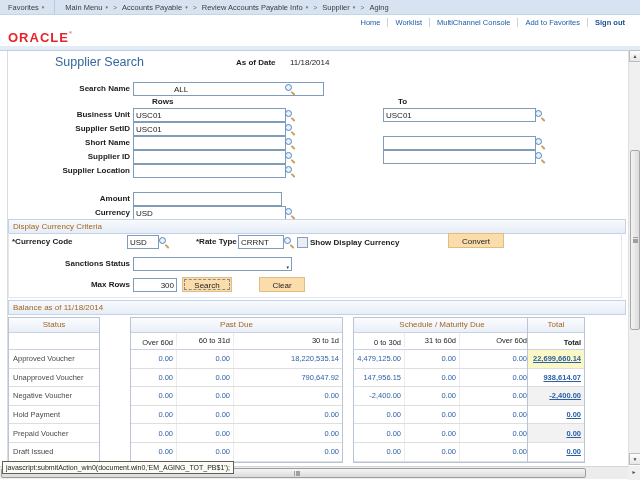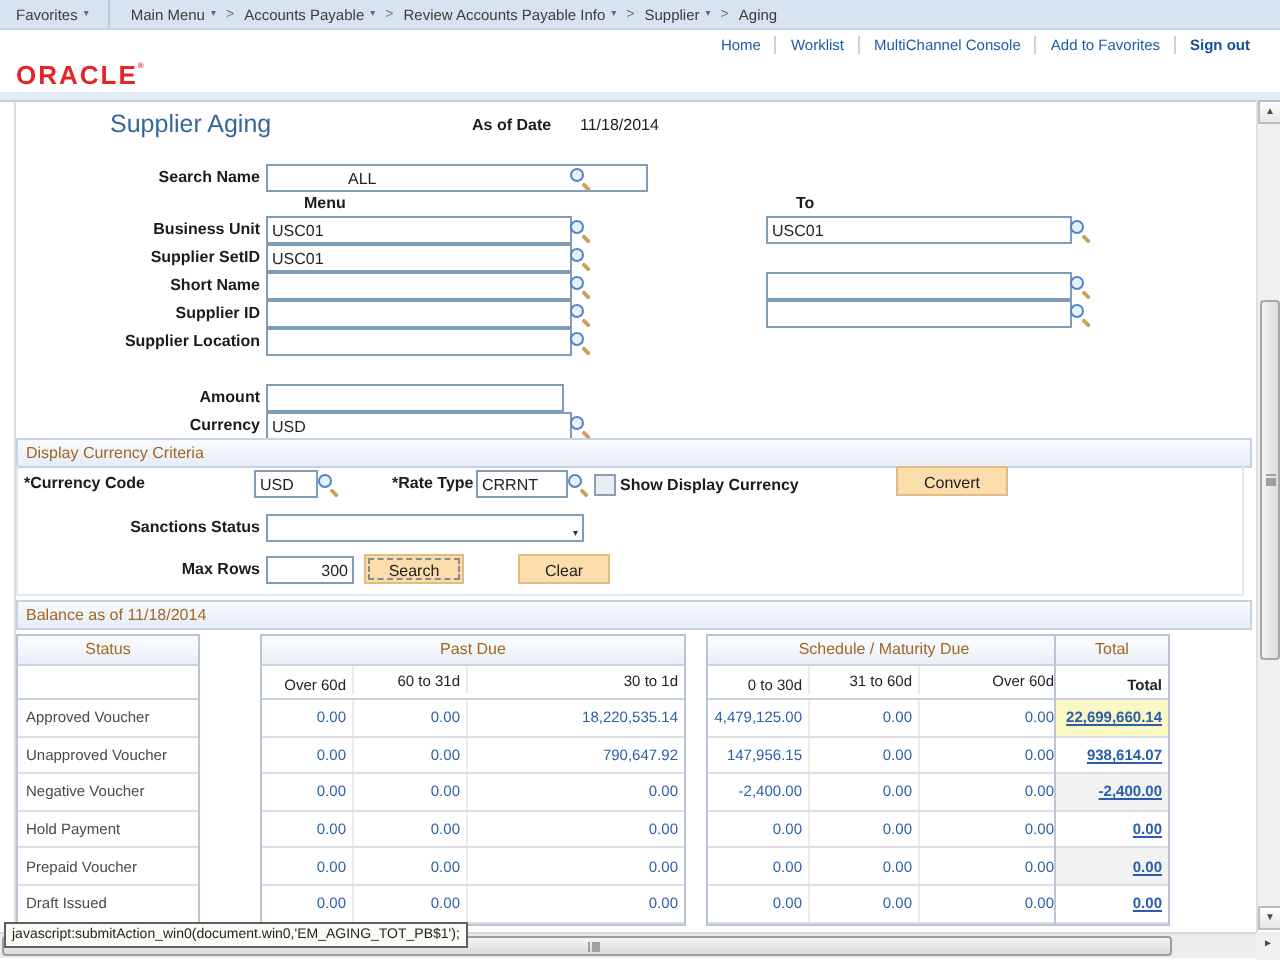--- a/index.html
+++ b/index.html
@@ -152,31 +152,31 @@
     <span class="crumbsep">&gt;</span>
     <span class="crumb">
         <span>Aging</span>
       </span>
   </div>
 
   <div class="abs logo"><span>ORACLE</span><span class="tm">®</span></div>
   <div class="abs band"></div>
   <div class="abs content-bg"></div>
 
-  <div class="abs page-title">Supplier Aging</div>
+  <div class="abs page-title">Supplier Search</div>
   <div class="abs asof-label">As of Date</div>
   <div class="abs asof-value">11/18/2014</div>
 
   <div class="abs frow" style="top:82px">
     <span class="flabel">Search Name</span>
     <input class="fin" style="left: 133px; width: 147px; padding-left: 40px;" value="ALL">
     <span class="mag" style="left:284px"></span>
   </div>
 
-  <div class="abs sechead" style="left:152px;top:97px">Menu</div>
+  <div class="abs sechead" style="left:152px;top:97px">Rows</div>
   <div class="abs sechead" style="left:398px;top:97px">To</div>
 
   <div class="abs frow" style="top:108px">
     <span class="flabel">Business Unit</span>
     <input class="fin" style="left: 133px; width: 147px;" value="USC01">
     <span class="mag" style="left:284px"></span>
     <input class="fin" style="left: 383px; width: 147px;" value="USC01">
     <span class="mag" style="left:534px"></span>
   </div>
 

